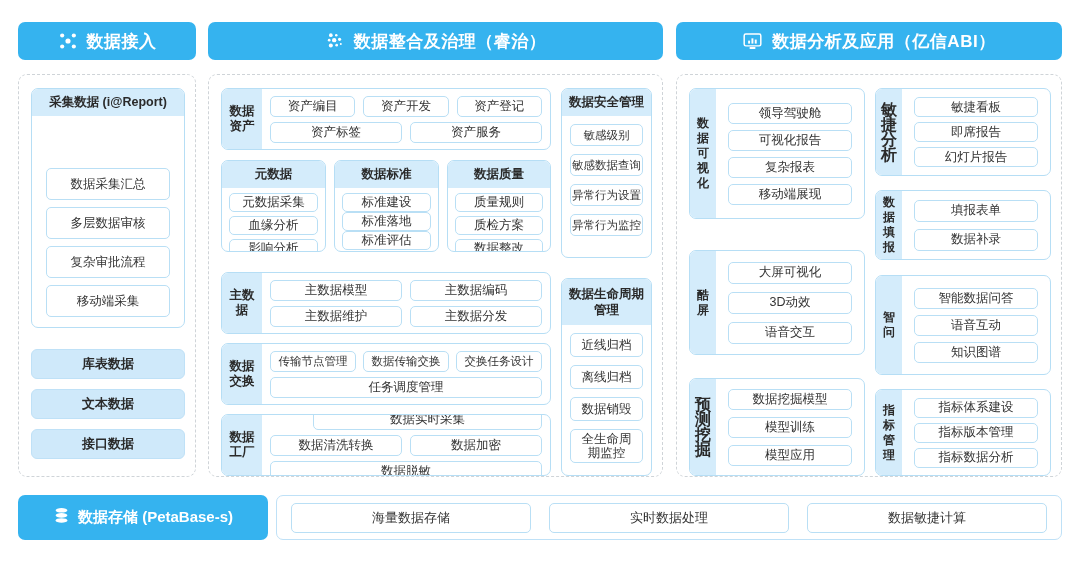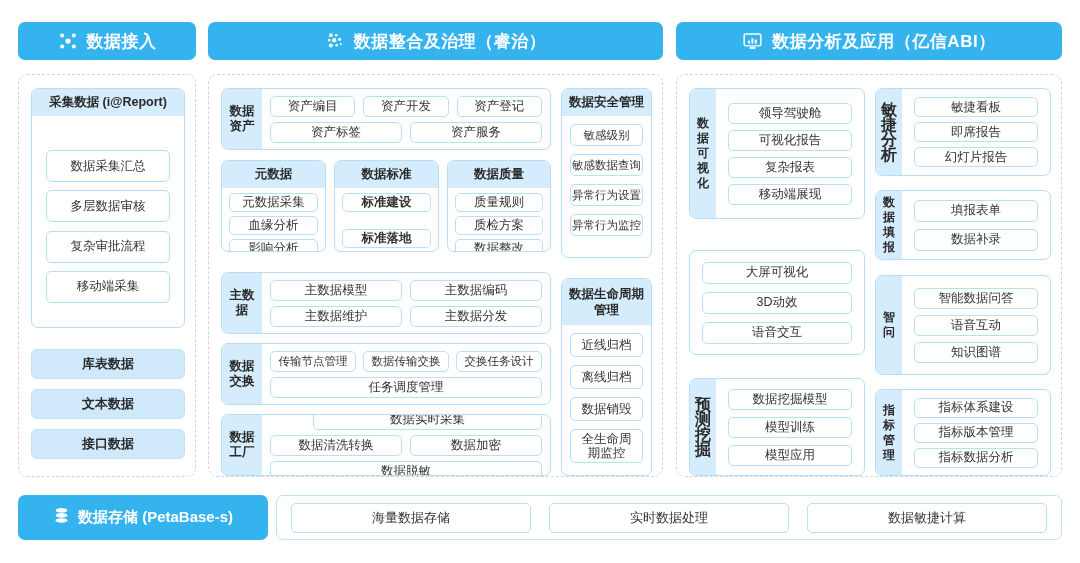--- a/index.html
+++ b/index.html
@@ -176,21 +176,21 @@
         <rect x="8.5" y="18.3" width="7" height="2.2" rx="1" fill="#fff"></rect>
       </svg>
     </span>
     <span>数据分析及应用（亿信ABI）</span>
   </div>
 
   <div class="panel" style="left:18px; top:74px; width:178px; height:403px;">
 
     <div class="tgroup" style="left:12px; top:13px; width:154px; height:240px; position:absolute;">
       <div class="ttitle">采集数据 (i@Report)</div>
-      <div class="tbody" style="justify-content:space-between; padding:24px 14px;margin-top:10px;">
+      <div class="tbody" style="justify-content:flex-end; padding:10px 14px;">
         <div class="chip fill" style="height:32px;">数据采集汇总</div>
         <div class="chip fill" style="height:32px;">多层数据审核</div>
         <div class="chip fill" style="height:32px;">复杂审批流程</div>
         <div class="chip fill" style="height:32px;">移动端采集</div>
       </div>
     </div>
 
     <div class="solidbar" style="left:12px; top:274px; width:154px; height:30px;">库表数据</div>
     <div class="solidbar" style="left:12px; top:314px; width:154px; height:30px;">文本数据</div>
     <div class="solidbar" style="left:12px; top:354px; width:154px; height:30px;">接口数据</div>
@@ -213,21 +213,21 @@
       <div class="ttitle">元数据</div>
       <div class="tbody" style="padding:5px 7px; gap:4px;">
         <div class="chip fill" style="height:19px;">元数据采集</div>
         <div class="chip fill" style="height:19px;">血缘分析</div>
         <div class="chip fill" style="height:19px;">影响分析</div>
       </div>
     </div>
 
     <div class="tgroup" style="left:125px; top:85px; width:105px; height:92px;">
       <div class="ttitle">数据标准</div>
-      <div class="tbody" style="padding:5px 7px; gap:17px;font-weight:bold;">
+      <div class="tbody" style="padding:5px 7px; gap:0;">
         <div class="chip fill" style="height:19px;">标准建设</div>
         <div class="chip fill" style="height:19px;">标准落地</div>
         <div class="chip fill" style="height:19px;">标准评估</div>
       </div>
     </div>
 
     <div class="tgroup" style="left:238px; top:85px; width:104px; height:92px;">
       <div class="ttitle">数据质量</div>
       <div class="tbody" style="padding:5px 7px; gap:4px;">
         <div class="chip fill" style="height:19px;">质量规则</div>
@@ -293,20 +293,21 @@
       <div class="vlabel" style="width: 26px; font-size: 12px; white-space: normal; word-break: break-all;">数据可视化</div>
       <div class="vbody" style="flex-direction:column; flex-wrap:nowrap; gap:6px; padding:8px 12px;">
         <div class="chip fill" style="height:21px;">领导驾驶舱</div>
         <div class="chip fill" style="height:21px;">可视化报告</div>
         <div class="chip fill" style="height:21px;">复杂报表</div>
         <div class="chip fill" style="height:21px;">移动端展现</div>
       </div>
     </div>
 
     <div class="vgroup" style="left:12px; top:175px; width:176px; height:105px;">
+      <div class="vlabel" style="width:26px; font-size:12px;">酷屏</div>
       <div class="vbody" style="flex-direction:column; flex-wrap:nowrap; gap:8px; padding:9px 12px;">
         <div class="chip fill" style="height:22px;">大屏可视化</div>
         <div class="chip fill" style="height:22px;">3D动效</div>
         <div class="chip fill" style="height:22px;">语音交互</div>
       </div>
     </div>
 
     <div class="vgroup" style="left:12px; top:303px; width:176px; height:98px;">
       <div class="vlabel" style="width: 26px; font-size: 16px; white-space: normal; word-break: break-all;">预测挖掘</div>
       <div class="vbody" style="flex-direction:column; flex-wrap:nowrap; gap:7px; padding:8px 12px;">

